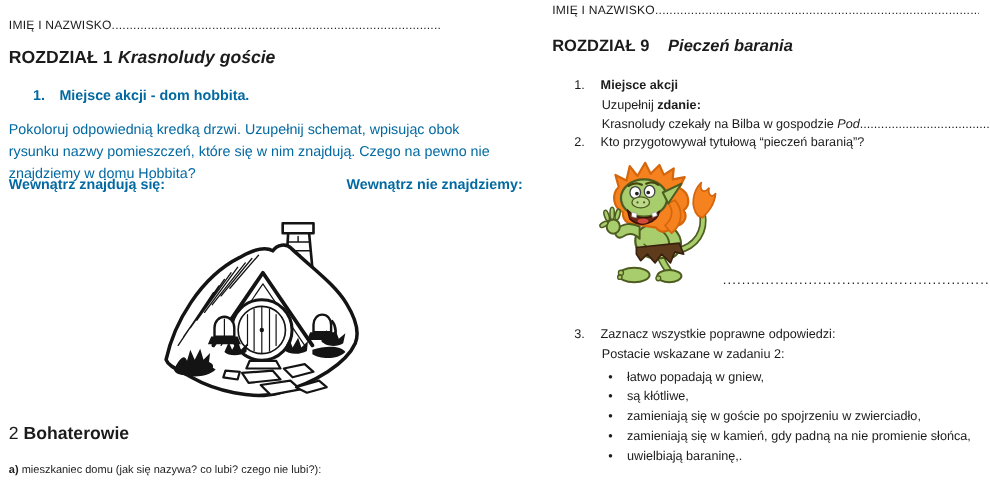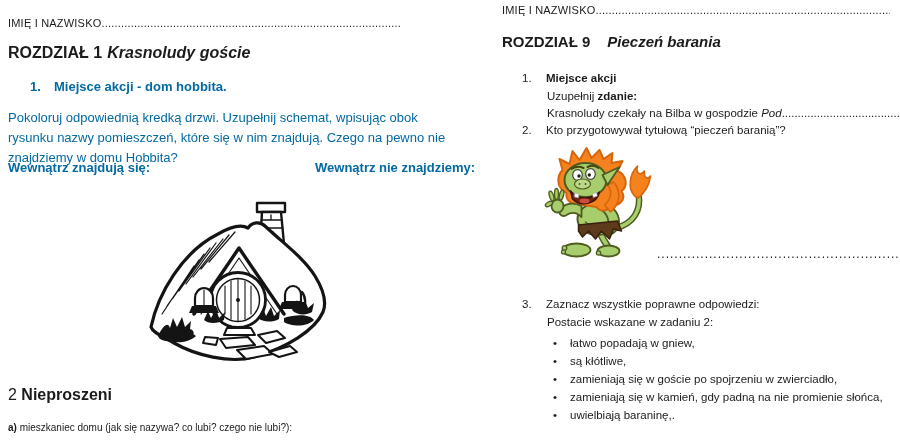--- a/index.html
+++ b/index.html
@@ -104,21 +104,21 @@
           <path d="M99,154 L126,150 L135,158 L108,163 Z"></path>
           <path d="M120,139 L139,135 L147,142 L128,147 Z"></path>
           <path d="M131,156 L152,150 L159,156 L141,161 Z"></path>
           <path d="M67,141 L80,142 L78,149 L65,147 Z"></path>
         </g>
       </g>
     </svg>
 
     <div class="abs sec2">
       <span>2</span>
-      <span class="b">Nieproszeni</span>
+      <span class="b">Bohaterowie</span>
     </div>
 
     <div class="abs item-a">
       <span class="b">a)</span>
       <span>mieszkaniec domu (jak się nazywa? co lubi? czego nie lubi?):</span>
     </div>
   </section>
 
   <section>
     <div class="abs nameline-r nowrap">IMIĘ I NAZWISKO.......................................................................................................</div>

